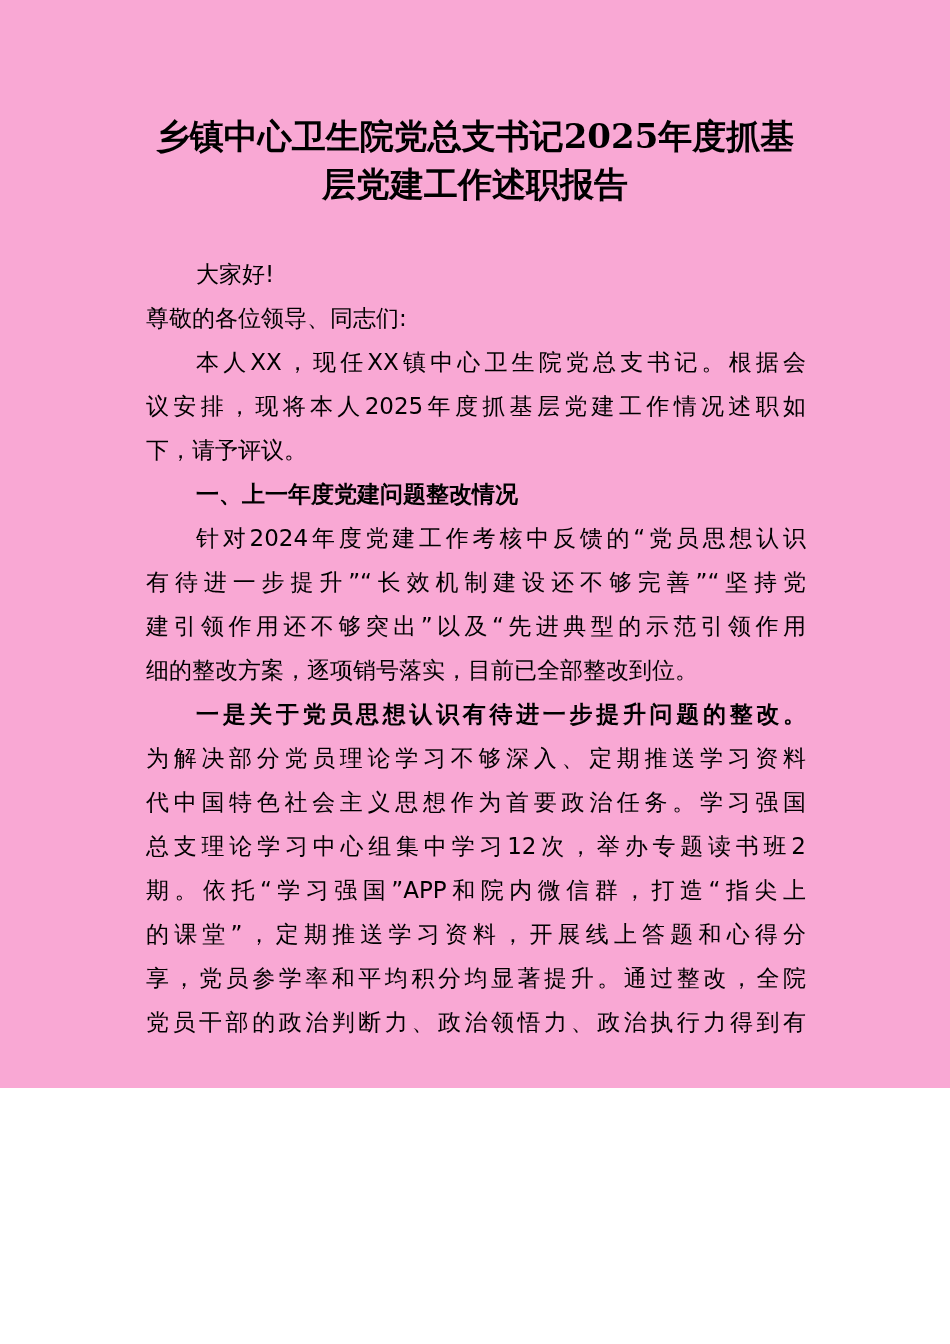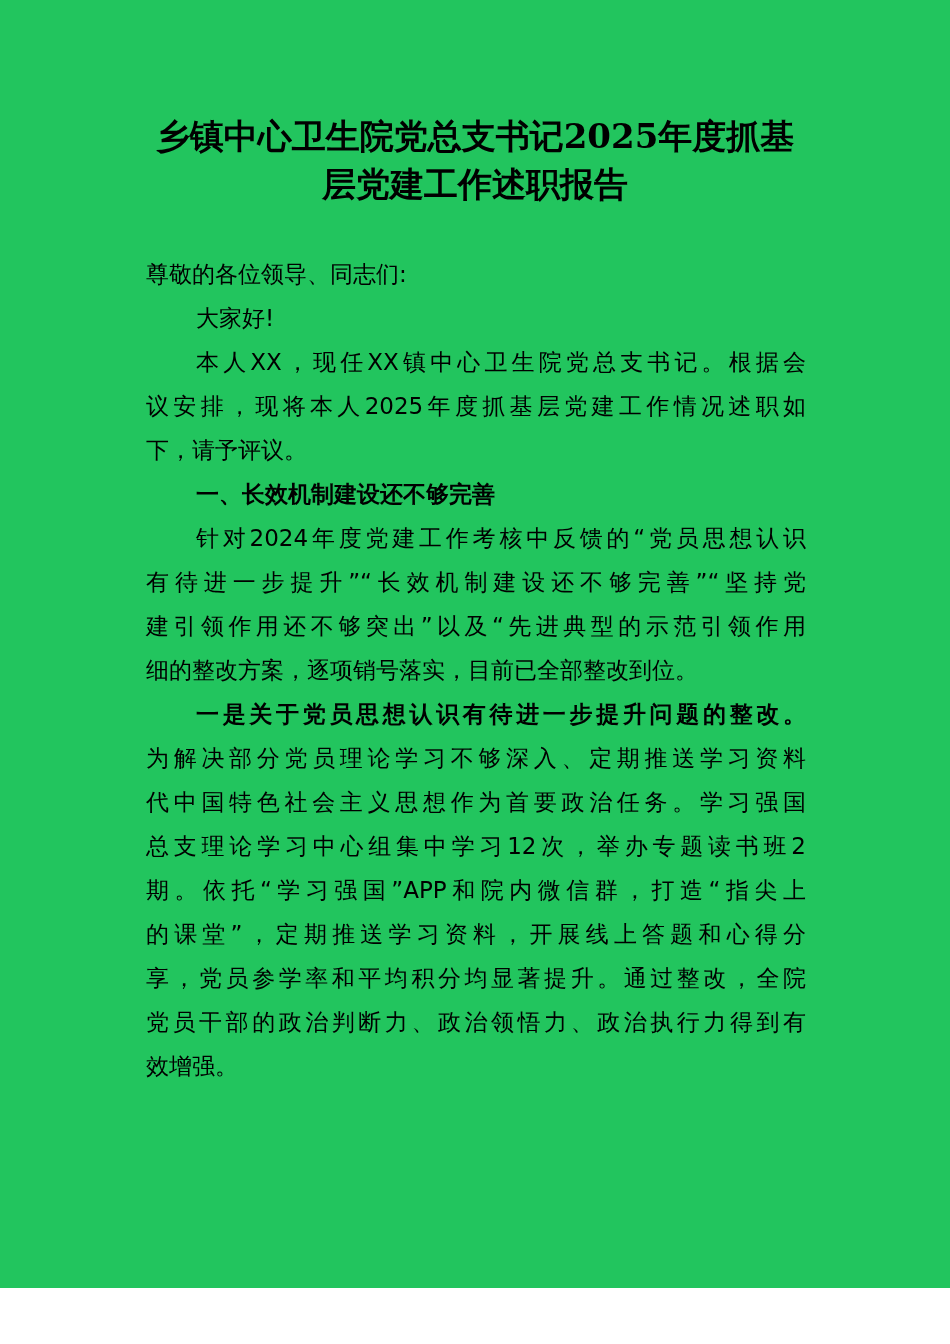--- a/index.html
+++ b/index.html
@@ -13,22 +13,22 @@
       position: relative;
       overflow: hidden;
       font-family: "DejaVu Serif", "Liberation Serif", serif;
       color: #000000;
     }
     .page {
       position: absolute;
       left: 0;
       top: 0;
       width: 950px;
-      height: 1288px;
-      background: #22c55e;
+      height: 1088px;
+      background: #f9a8d4;
     }
     .title {
       position: absolute;
       left: 140px;
       top: 112px;
       width: 670px;
       text-align: center;
       font-family: "DejaVu Serif", "Liberation Serif", serif;
       font-weight: bold;
       font-size: 34px;
@@ -77,46 +77,45 @@
 
 <div class="page">
 
   <div class="title">
     <span class="tline">乡镇中心卫生院党总支书记2025年度抓基</span>
     <span class="tline">层党建工作述职报告</span>
   </div>
 
   <div class="body">
 
+    <span class="line last indent">大家好!</span>
+
     <span class="line last">尊敬的各位领导、同志们:</span>
-
-    <span class="line last indent">大家好!</span>
 
     <div>
       <span class="line indent">本人XX，现任XX镇中心卫生院党总支书记。根据会</span>
       <span class="line">议安排，现将本人2025年度抓基层党建工作情况述职如</span>
       <span class="line last">下，请予评议。</span>
     </div>
 
-    <span class="line last indent heading">一、长效机制建设还不够完善</span>
+    <span class="line last indent heading">一、上一年度党建问题整改情况</span>
 
     <div>
       <span class="line indent">针对2024年度党建工作考核中反馈的“党员思想认识</span>
       <span class="line">有待进一步提升”“长效机制建设还不够完善”“坚持党</span>
       <span class="line">建引领作用还不够突出”以及“先进典型的示范引领作用</span>
       <span class="line last">细的整改方案，逐项销号落实，目前已全部整改到位。</span>
     </div>
 
     <span class="line indent bold">一是关于党员思想认识有待进一步提升问题的整改。</span>
 
     <div>
       <span class="line">为解决部分党员理论学习不够深入、定期推送学习资料</span>
       <span class="line">代中国特色社会主义思想作为首要政治任务。学习强国</span>
       <span class="line">总支理论学习中心组集中学习12次，举办专题读书班2</span>
       <span class="line">期。依托“学习强国”APP和院内微信群，打造“指尖上</span>
       <span class="line">的课堂”，定期推送学习资料，开展线上答题和心得分</span>
       <span class="line">享，党员参学率和平均积分均显著提升。通过整改，全院</span>
       <span class="line">党员干部的政治判断力、政治领悟力、政治执行力得到有</span>
-      <span class="line last">效增强。</span>
     </div>
 
   </div>
 </div>
 
 </body></html>

